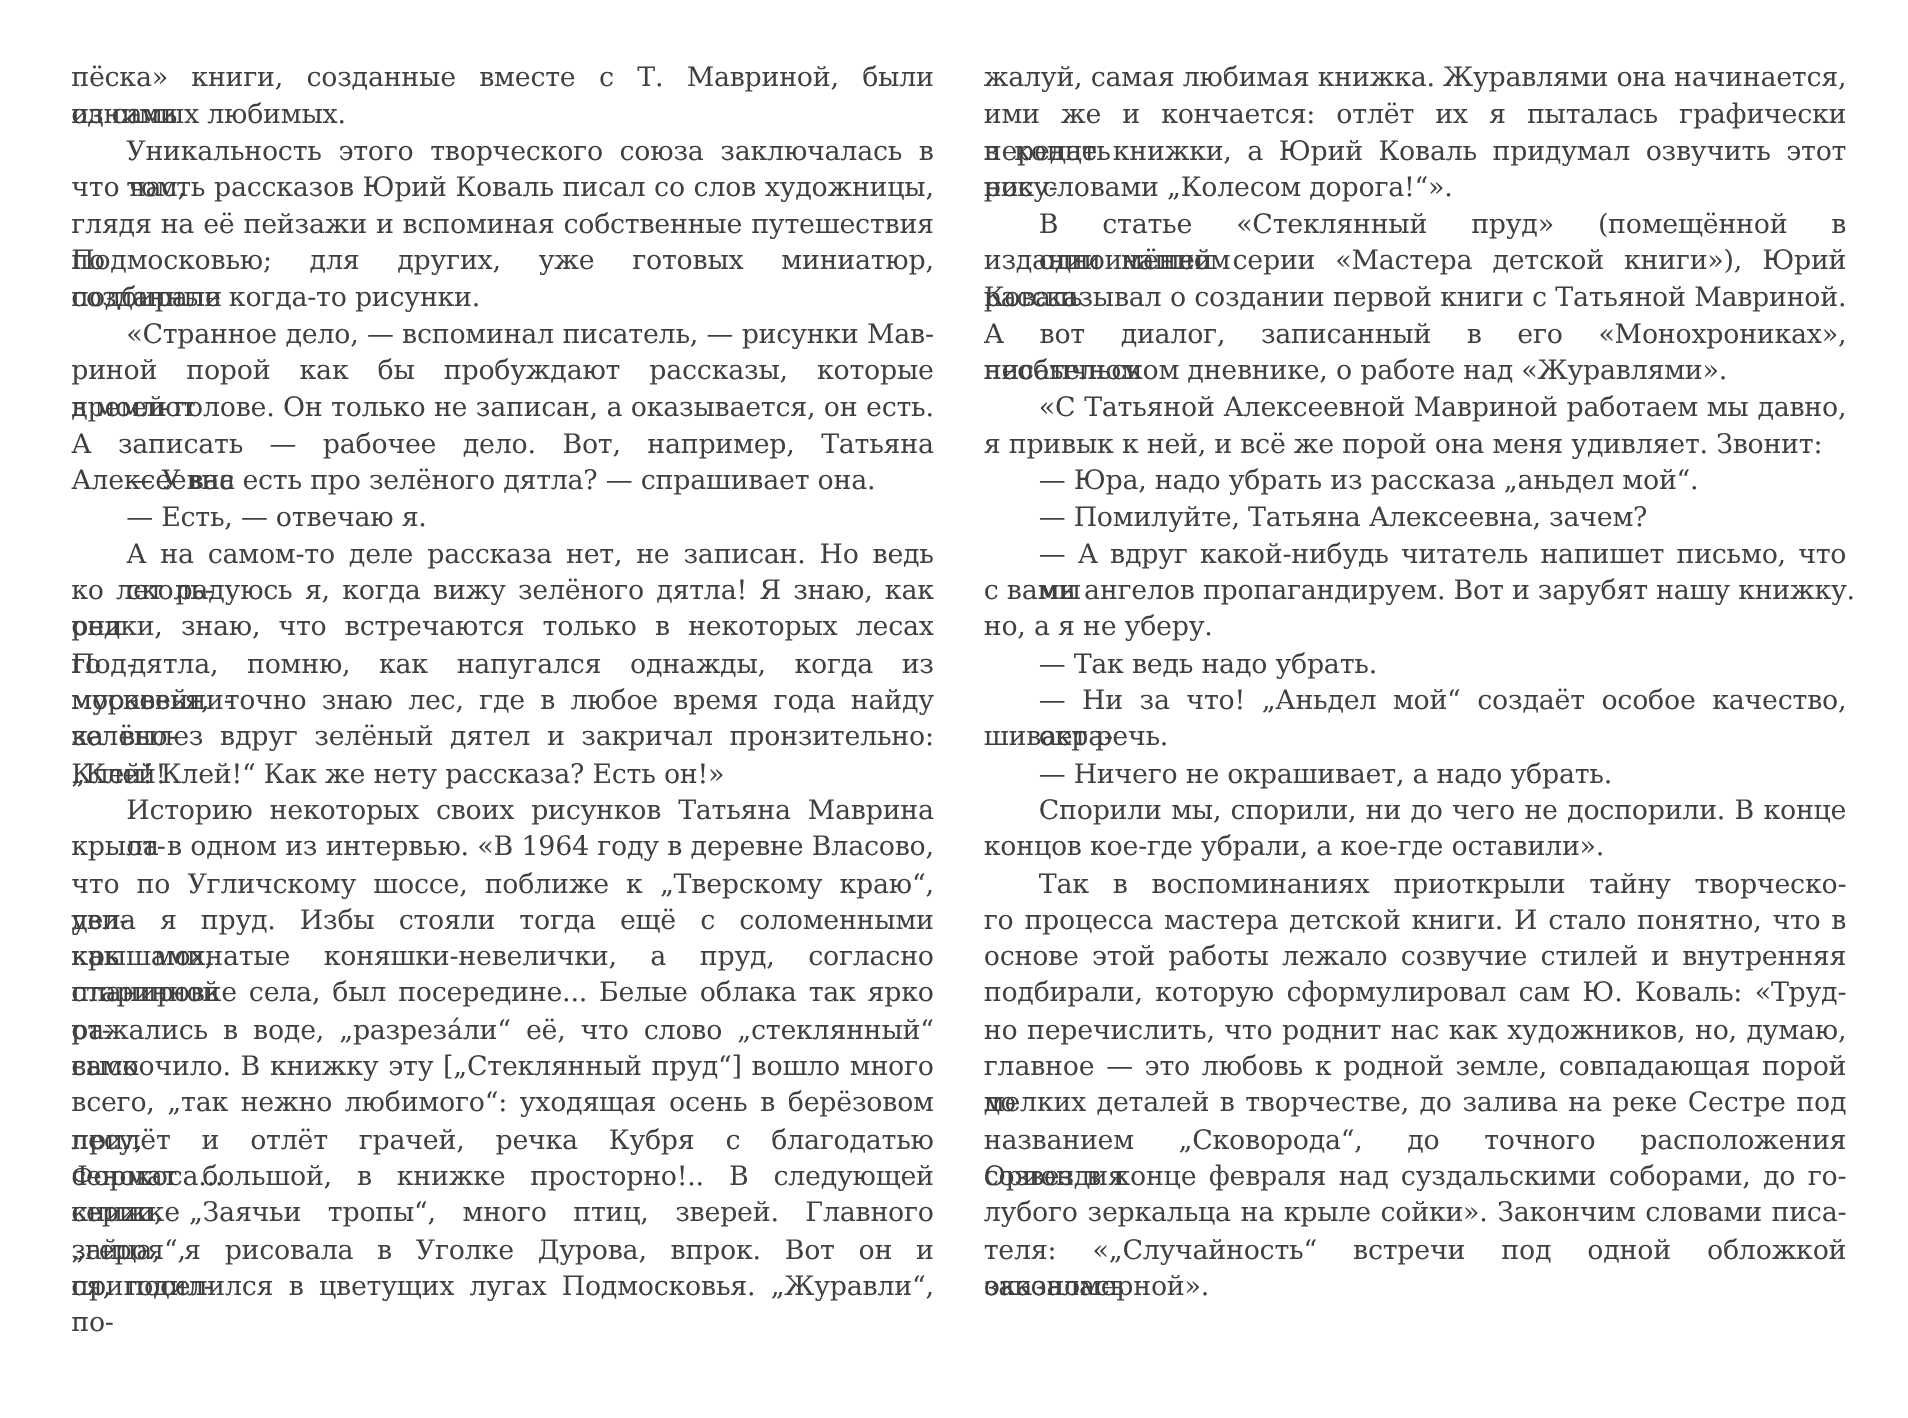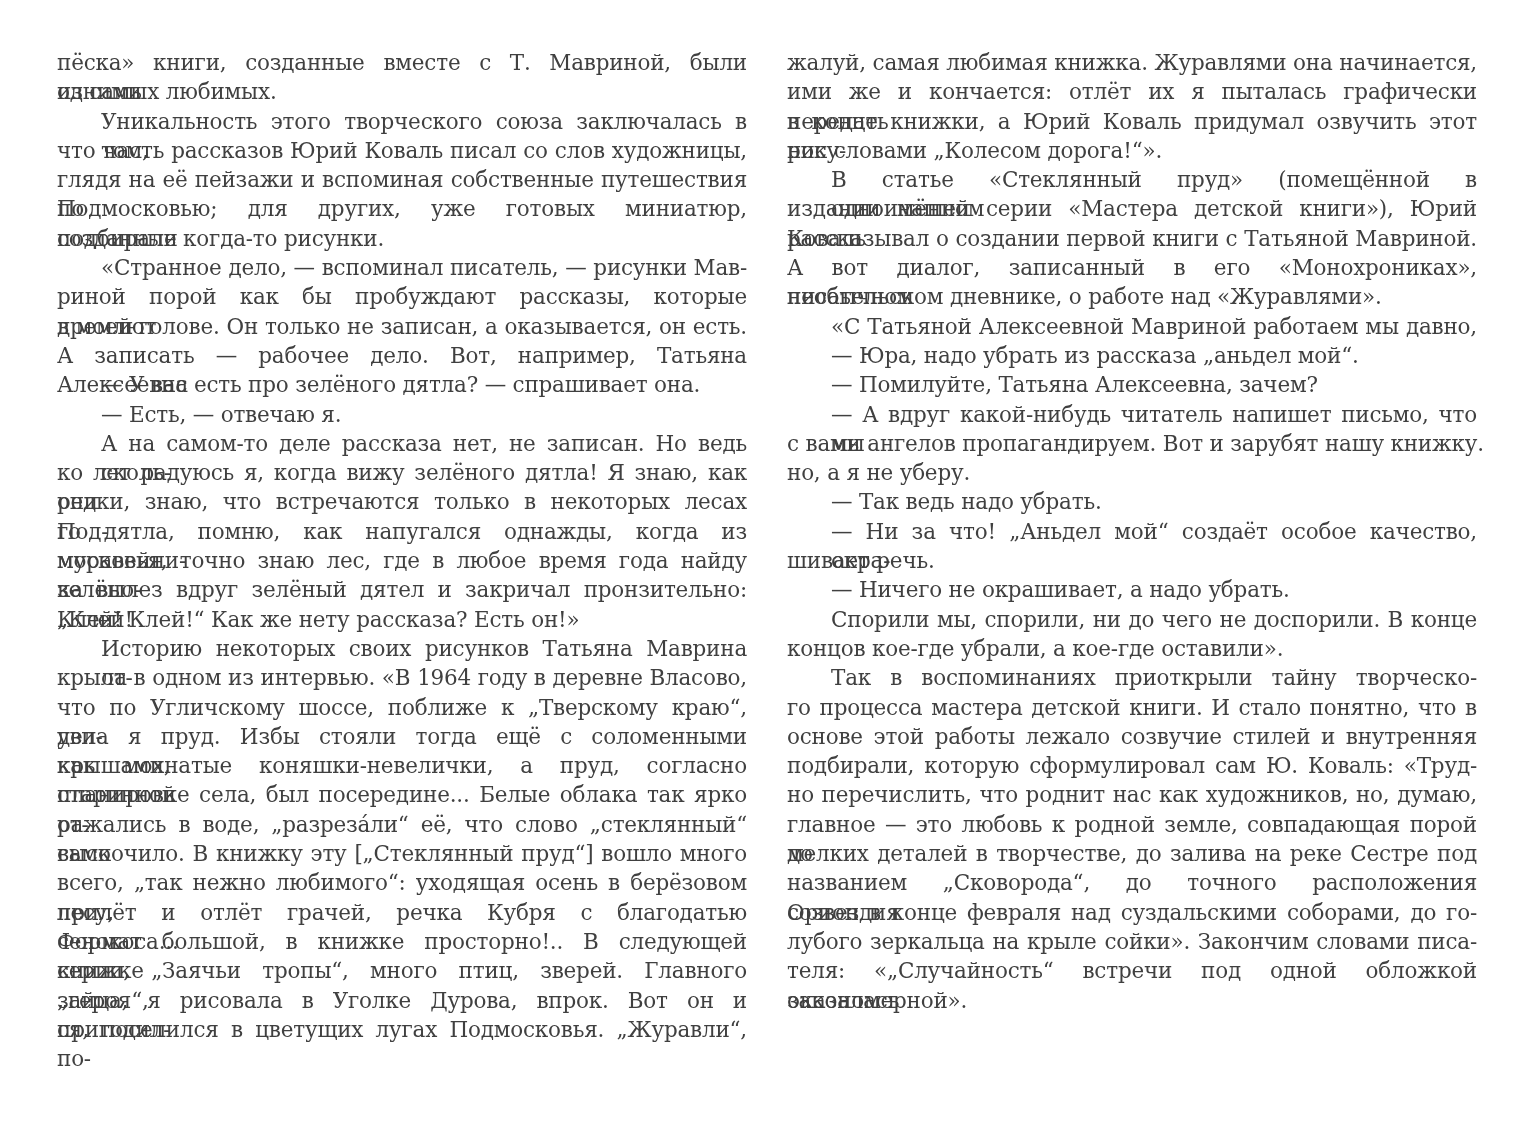--- a/index.html
+++ b/index.html
@@ -68,20 +68,21 @@
     <div class="line" style="white-space: normal;">жалуй, самая любимая книжка. Журавлями она начинается,</div>
     <div class="line" style="white-space: normal;">ими же и кончается: отлёт их я пыталась графически передать</div>
     <div class="line" style="white-space: normal;">в конце книжки, а Юрий Коваль придумал озвучить этот рису-</div>
     <div class="line last">нок словами „Колесом дорога!“».</div>
     <div class="line indent" style="white-space: normal;">В статье «Стеклянный пруд» (помещённой в одноимённом</div>
     <div class="line" style="white-space: normal;">издании нашей серии «Мастера детской книги»), Юрий Коваль</div>
     <div class="line" style="white-space: normal;">рассказывал о создании первой книги с Татьяной Мавриной.</div>
     <div class="line" style="white-space: normal;">А вот диалог, записанный в его «Монохрониках», необычном</div>
     <div class="line last">писательском дневнике, о работе над «Журавлями».</div>
     <div class="line indent" style="white-space: normal;">«С Татьяной Алексеевной Мавриной работаем мы давно,</div>
+    <div class="line last">я привык к ней, и всё же порой она меня удивляет. Звонит:</div>
     <div class="line indent last">— Юра, надо убрать из рассказа „аньдел мой“.</div>
     <div class="line indent last">— Помилуйте, Татьяна Алексеевна, зачем?</div>
     <div class="line indent" style="white-space: normal;">— А вдруг какой-нибудь читатель напишет письмо, что мы</div>
     <div class="line last">с вами ангелов пропагандируем. Вот и зарубят нашу книжку.</div>
     <div class="line last">но, а я не уберу.</div>
     <div class="line indent last">— Так ведь надо убрать.</div>
     <div class="line indent" style="white-space: normal;">— Ни за что! „Аньдел мой“ создаёт особое качество, окра-</div>
     <div class="line last">шивает речь.</div>
     <div class="line indent last">— Ничего не окрашивает, а надо убрать.</div>
     <div class="line indent" style="white-space: normal;">Спорили мы, спорили, ни до чего не доспорили. В конце</div>

